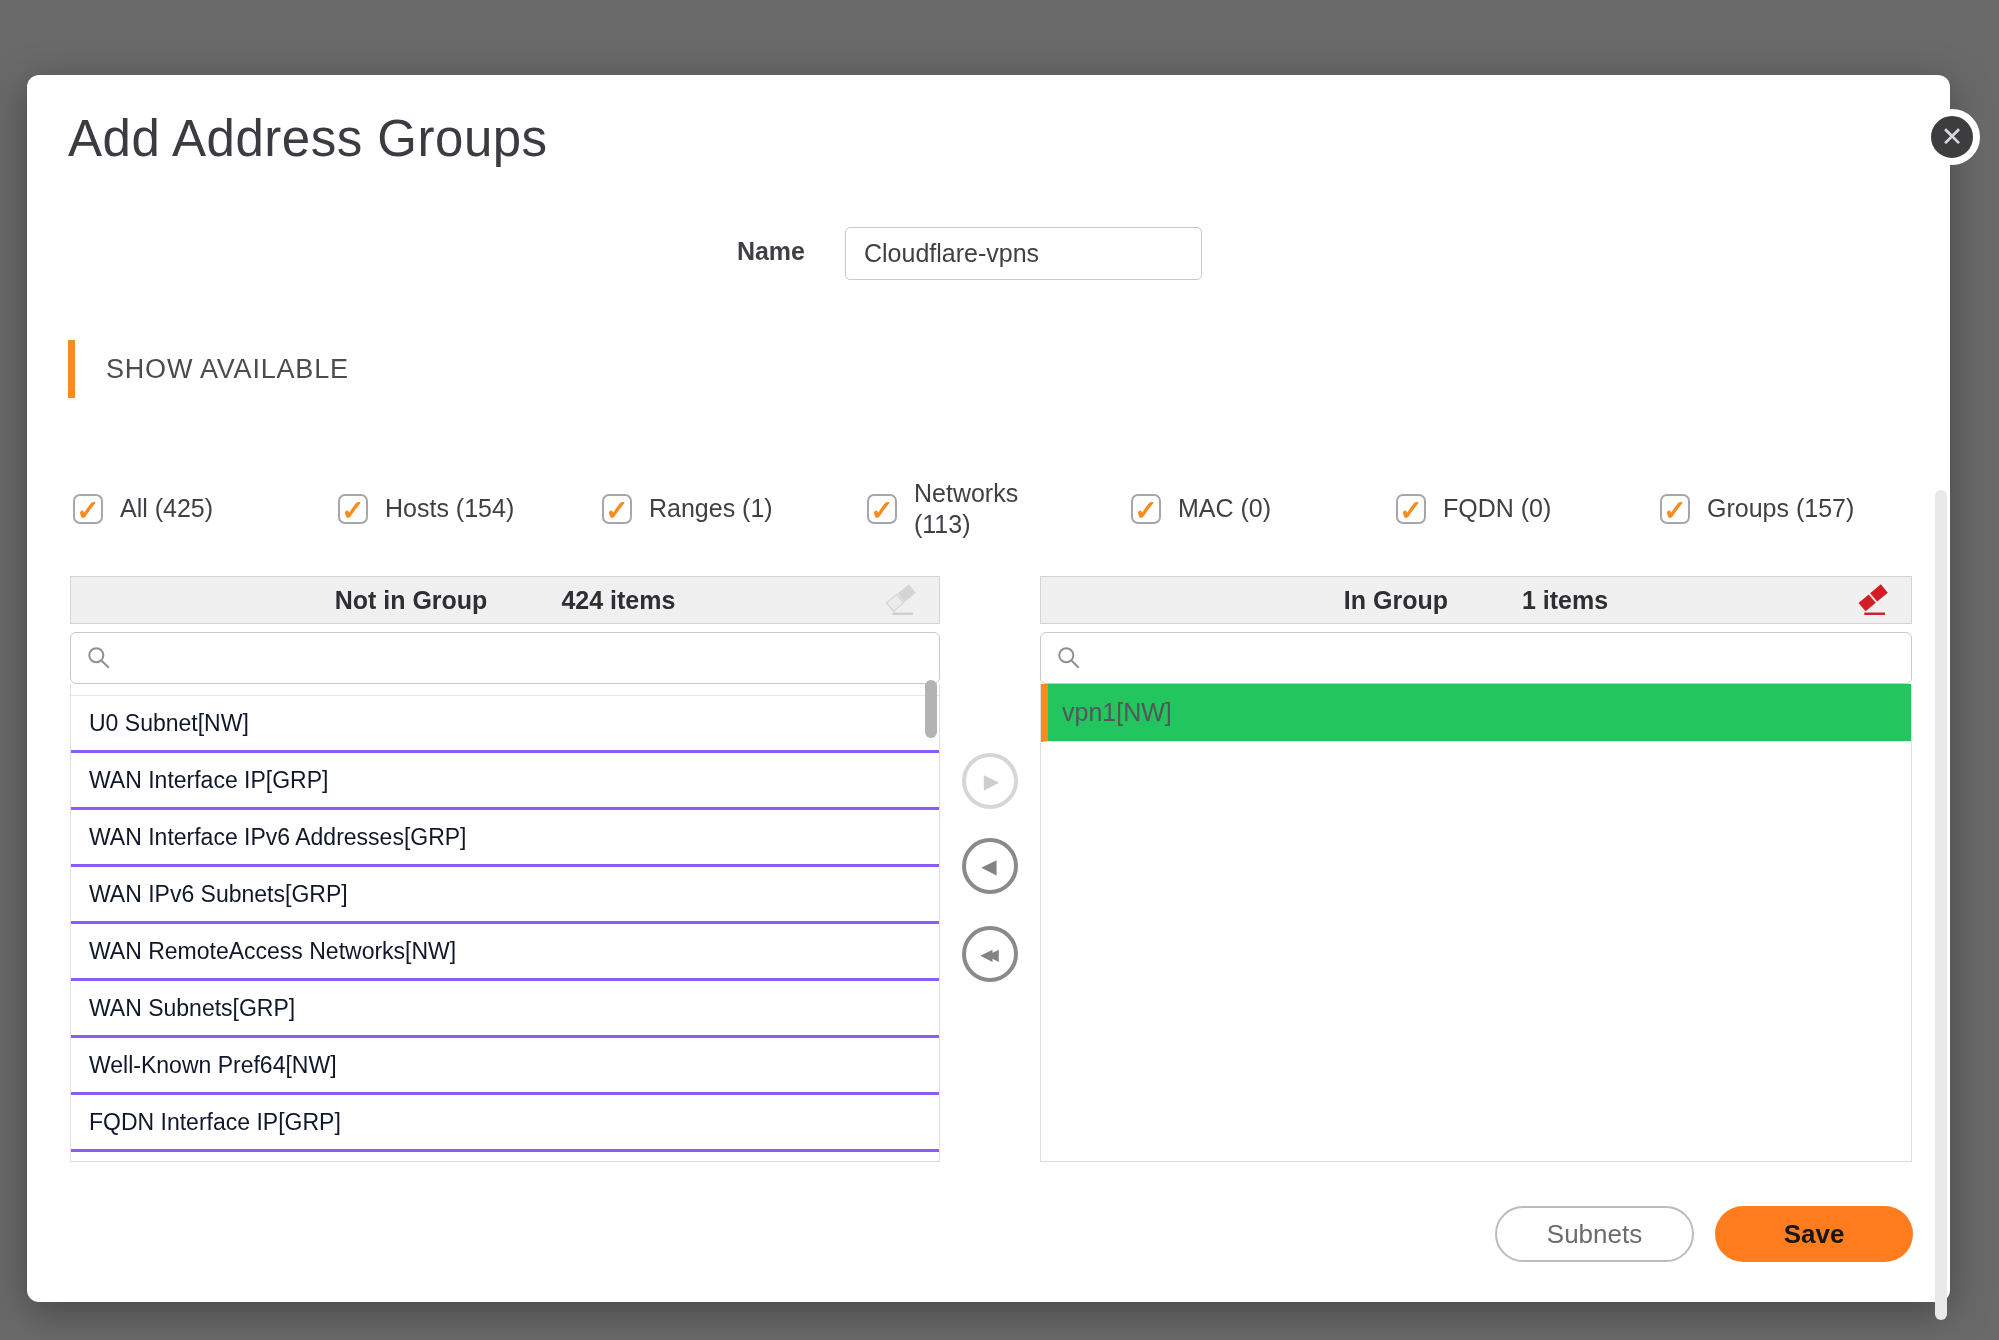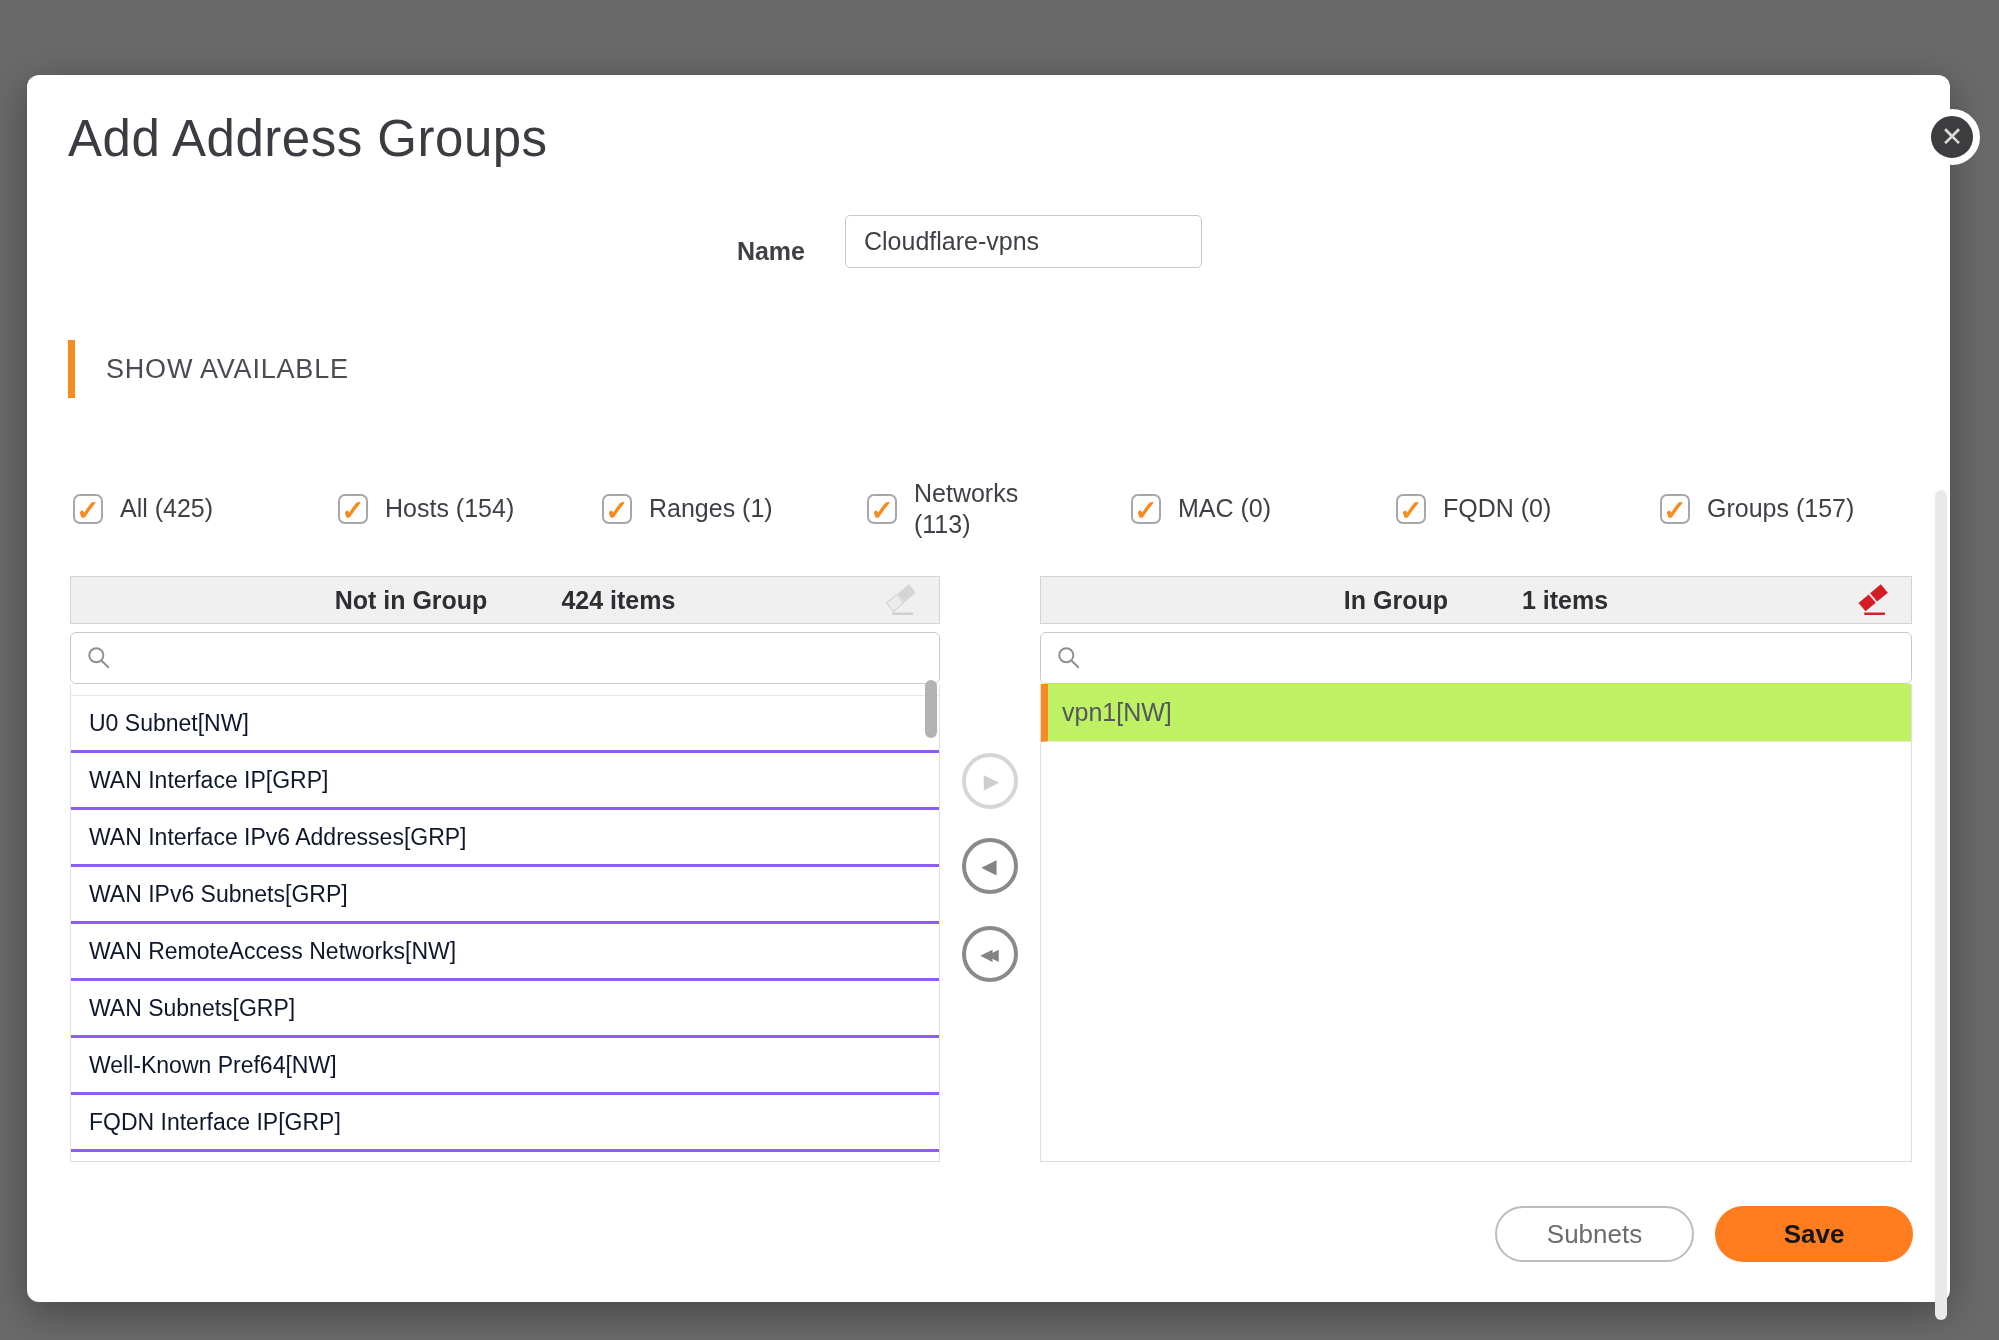--- a/index.html
+++ b/index.html
@@ -27,21 +27,21 @@
     background:#3d3d40;border:7px solid #ffffff;
     display:flex;align-items:center;justify-content:center;
     color:#d9d9d9;font-size:27px;cursor:pointer;padding:0;
   }
   
   .name-label{
     position:absolute;left:578px;top:162px;width:200px;text-align:right;
     font-weight:bold;font-size:25px;color:#3f3f46;
   }
   .name-input{
-    position:absolute;left:818px;top:140px;width:357px;height:53px;
+    position:absolute;left:818px;top:152px;width:357px;height:53px;
     border:1px solid #c9c9c9;border-radius:5px;box-sizing:border-box;
     font-size:25px;color:#3f3f46;padding:0 18px;outline:none;
     font-family:"Liberation Sans", sans-serif;
   }
   
   .section{
     position:absolute;left:41px;top:265px;height:58px;
     display:flex;align-items:center;
   }
   .section .bar{width:7px;height:58px;background:#f68b1f;margin-right:31px;}
@@ -89,21 +89,21 @@
     box-sizing:border-box;background:#fff;overflow:hidden;
   }
   .sliver{height:11px;border-bottom:1px solid #e8e8e8;}
   .row{
     height:57px;box-sizing:border-box;display:flex;align-items:center;
     padding-left:18px;border-bottom:3px solid #8b5cf6;
     font-size:23px;color:#0f172a;cursor:pointer;
   }
   .sel-row{
     height:58px;box-sizing:border-box;display:flex;align-items:center;
-    background:#bef264;border-left:7px solid #f68b1f;border-bottom:1px solid #f1e4d6;
+    background:#22c55e;border-left:7px solid #f68b1f;border-bottom:1px solid #f1e4d6;
     padding-left:14px;font-size:25px;color:#55555c;cursor:pointer;
   }
   .list-thumb{
     position:absolute;right:3px;top:104px;width:12px;height:58px;
     background:#b3b3b3;border-radius:6px;
   }
   
   .tbtn{
     position:absolute;left:935px;width:56px;height:56px;border-radius:50%;
     background:#fff;display:flex;align-items:center;justify-content:center;

